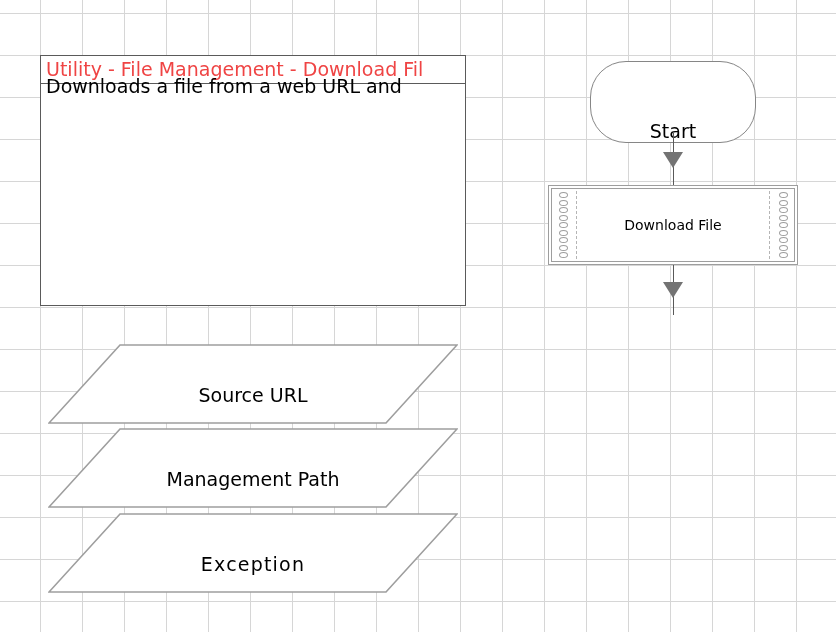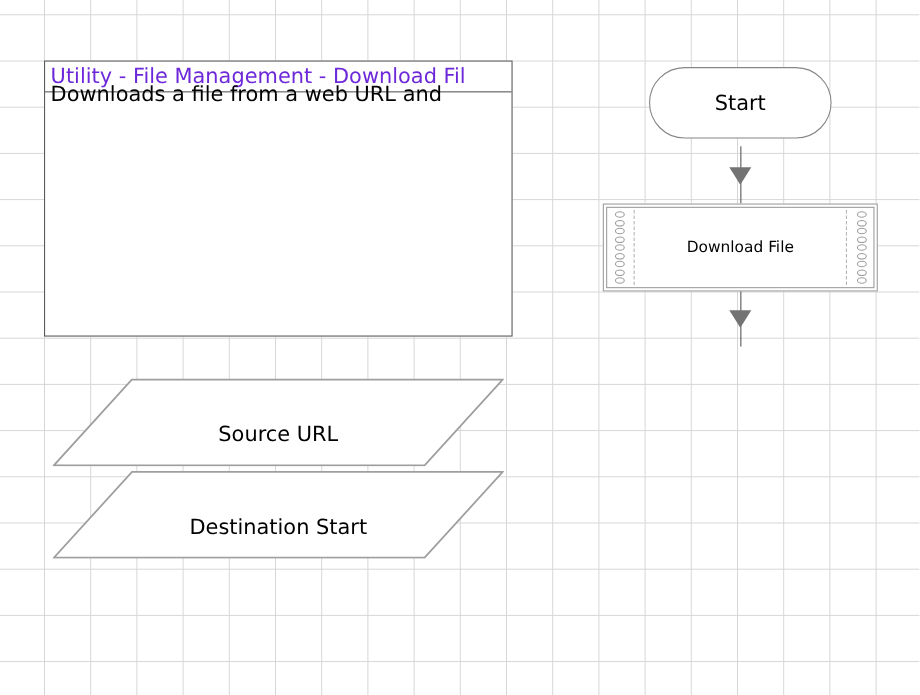--- a/index.html
+++ b/index.html
@@ -35,21 +35,21 @@
   }
   .desc-title {
     position: absolute;
     left: 0;
     top: 0;
     right: 0;
     height: 28px;
     line-height: 27px;
     padding-left: 5px;
     font-size: 19px;
-    color: #6d28d9;
+    color: #ef4444;
     white-space: nowrap;
     overflow: hidden;
     border-bottom: 1px solid #5a5a5a;
     box-sizing: border-box;
   }
   .desc-body {
     position: absolute;
     left: 5px;
     top: 17px;
     right: 4px;
@@ -77,27 +77,27 @@
     font-size: 19px;
     color: #000000;
     pointer-events: none;
   }
   .para .para-label.spaced { letter-spacing: 1.2px; }
 
   
   .term {
     position: absolute;
     width: 166px;
-    height: 65px;
+    height: 82px;
     border: 1px solid #868686;
     border-radius: 36px;
     background: #ffffff;
     box-sizing: border-box;
     display: flex;
-    align-items: center;
+    align-items: flex-end;
     justify-content: center;
     font-size: 19px;
     color: #000000;
   }
 
   
   .tape {
     position: absolute;
     left: 548px;
     top: 185px;
@@ -196,23 +196,29 @@
     <svg width="410" height="80" viewBox="0 0 410 80">
       <polygon points="72,1 409,1 338,79 1,79" fill="#ffffff" stroke="#9e9e9e" stroke-width="1.6"></polygon>
     </svg>
     <div class="para-label">Source URL</div>
   </div>
 
   <div class="para" style="left:48px; top:428px;">
     <svg width="410" height="80" viewBox="0 0 410 80">
       <polygon points="72,1 409,1 338,79 1,79" fill="#ffffff" stroke="#9e9e9e" stroke-width="1.6"></polygon>
     </svg>
-    <div class="para-label">Destination Start</div>
-  </div>
-
+    <div class="para-label">Management Path</div>
+  </div>
+
+  <div class="para" style="left:48px; top:513px;">
+    <svg width="410" height="80" viewBox="0 0 410 80">
+      <polygon points="72,1 409,1 338,79 1,79" fill="#ffffff" stroke="#9e9e9e" stroke-width="1.6"></polygon>
+    </svg>
+    <div class="para-label spaced">Exception</div>
+  </div>
 
   <div class="term" style="left:590px; top:61px;">
     <span>Start</span>
   </div>
 
   <div class="conn" style="left:673px; top:133px; width:1px; height:52px;">
     <div class="conn-line" style="height:52px;"></div>
     <div class="conn-head" style="top:19px;"></div>
   </div>
 

